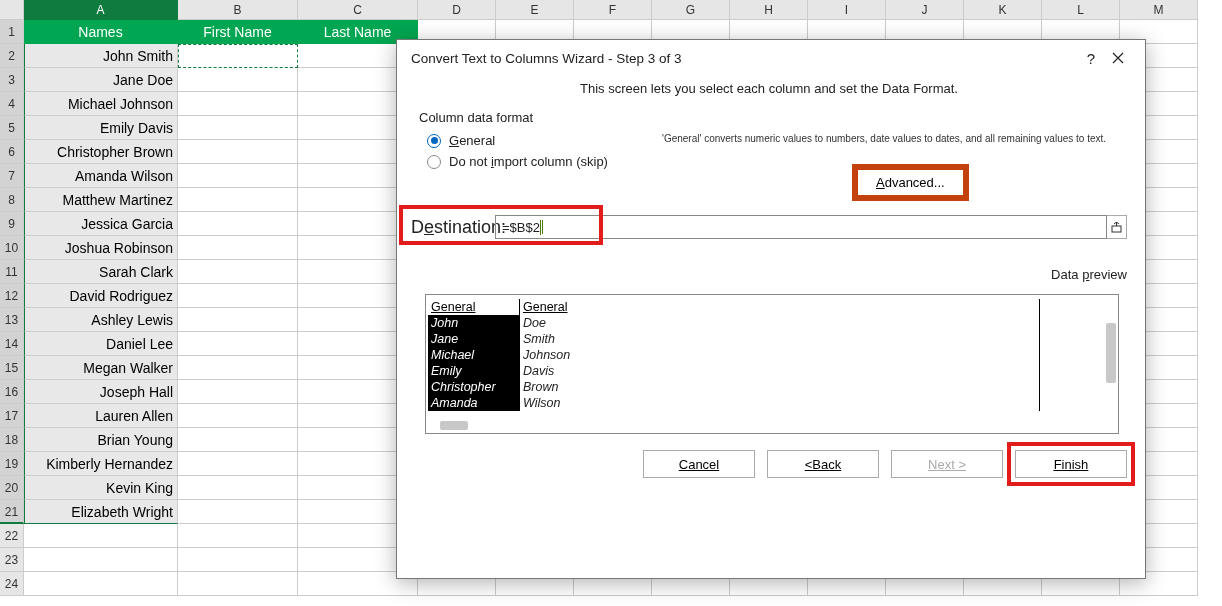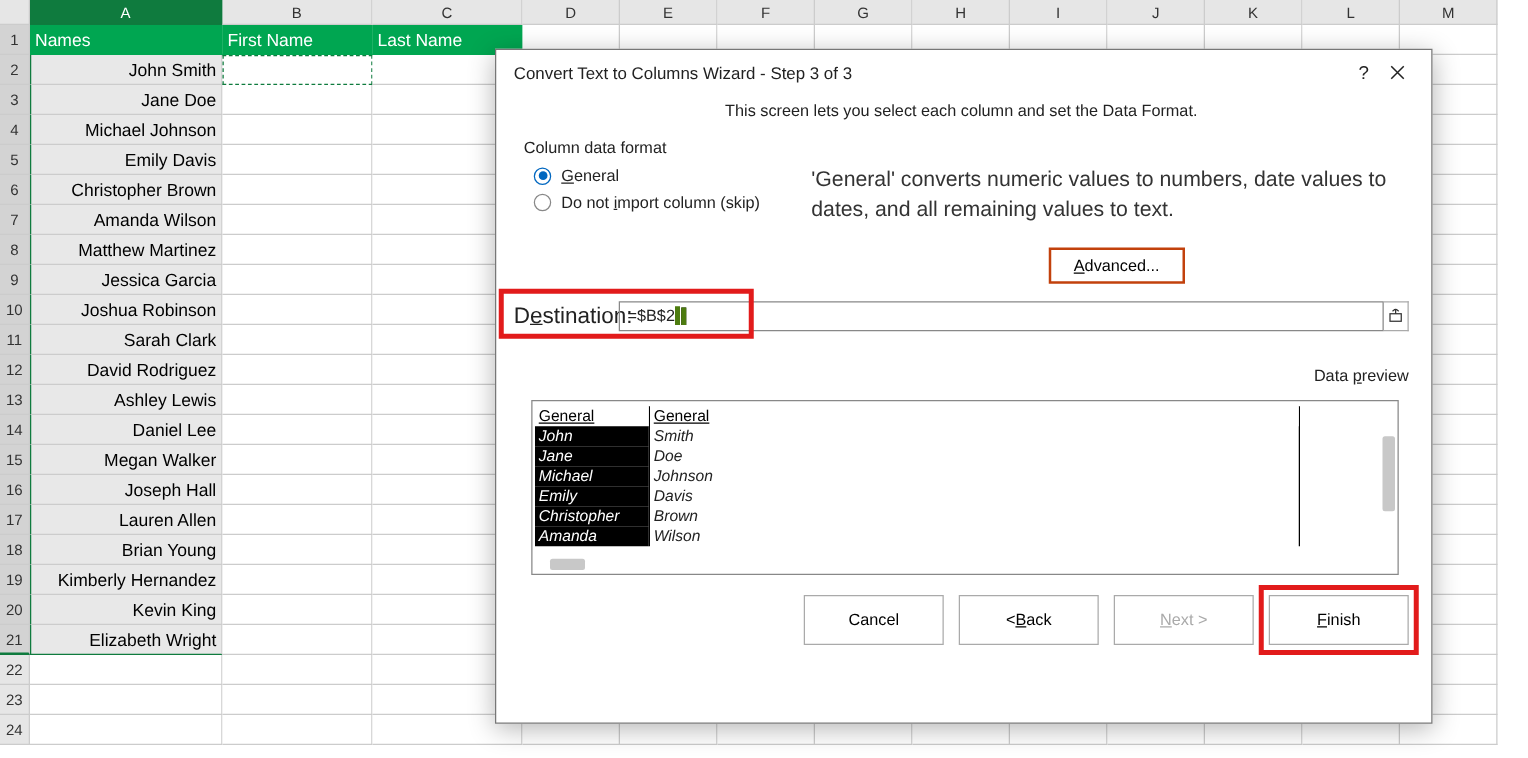--- a/index.html
+++ b/index.html
@@ -9,77 +9,77 @@
 .sheet { position: absolute; top: 0; left: 0; width: 1222px; }
 .col-headers { display: flex; }
 .corner { width: 24px; height: 20px; border: 1px solid #ccc; background: #e6e6e6; border-top: none; border-left: none; }
 .col-h { height: 20px; border: 1px solid #ccc; border-top: none; border-left: none; background: #e6e6e6; text-align: center; font-size: 12px; line-height: 20px; color: #333; }
 .col-h.sel { background: #0f7b3e; color: #fff; border-color: #0f7b3e; }
 .rows { }
 .row { display: flex; }
 .row-h { width: 24px; height: 24px; border: 1px solid #ccc; border-left: none; border-top: none; background: #e6e6e6; text-align: center; font-size: 12px; line-height: 24px; color: #333; }
 .row-h.sel { background: #d3d3d3; }
 .cell { height: 24px; border: 1px solid #ccc; border-top: none; border-left: none; padding: 0 4px; font-size: 14px; line-height: 24px; background: #fff; overflow: hidden; white-space: nowrap; }
-.cell.hdr { background: #00a651; color: #fff; font-weight: 400; border-color: #00a651; }
+.cell.hdr { background: #00a651; color: #fff; font-weight: 400; border-color: #00a651; text-align: center; }
 .cell.selrange { background: #e8e8e8; }
 .col-A { width: 154px; }
 .col-B { width: 120px; }
 .col-C { width: 120px; }
 .col-D, .col-E, .col-F, .col-G, .col-H, .col-I, .col-J, .col-K, .col-L, .col-M { width: 78px; }
 .marching { border: 1.5px dashed #0f7b3e !important; }
 
 .row-h.row21 { border-bottom: 2px solid #0f7b3e; }
 .cell.borderbot { border-bottom: 1.5px solid #0f7b3e; }
 .col-A.selcol { border-left: 1.5px solid #0f7b3e; text-align: right; }
 
 
 .dialog { position: absolute; top: 39px; left: 396px; width: 750px; height: 540px; background: #fff; border: 1px solid #777; box-shadow: 0 4px 20px rgba(0,0,0,0.3); }
 .dlg-title { display: flex; align-items: center; padding: 10px 12px 8px 14px; }
 .dlg-title-text { flex: 1; font-size: 13.5px; color: #222; }
 .dlg-help { width: 24px; text-align: center; font-size: 15px; color: #222; cursor: pointer; }
 .dlg-close { width: 30px; text-align: center; font-size: 14px; color: #222; cursor: pointer; }
 .dlg-body { padding: 6px 18px 0 14px; font-size: 13px; color: #222; }
 .dlg-desc { margin-bottom: 14px; font-size: 13px; text-align: center; }
-.dlg-cols { display: flex; }
+.dlg-cols { display: flex; gap: 13px; }
 .col-left { width: 230px; padding-left: 8px; }
 .col-right { flex: 1; padding: 22px 0 0 8px; }
 .grp-label { margin-bottom: 8px; font-size: 13px; }
 .radio-row { display: flex; align-items: center; margin: 6px 0 6px 8px; font-size: 13px; gap: 8px; }
 .radio { width: 14px; height: 14px; border: 1px solid #888; border-radius: 50%; display: inline-flex; align-items: center; justify-content: center; }
 .radio.sel { border-color: #0067c0; }
 .radio.sel::after { content: ""; width: 7px; height: 7px; background: #0067c0; border-radius: 50%; }
 .radio-label u { text-decoration: underline; }
 .date-select { margin-left: 8px; width: 110px; height: 24px; border: 1px solid #aaa; display: inline-flex; align-items: center; padding: 0 6px; font-size: 13px; color: #888; position: relative; }
 .date-select::after { content: ""; position: absolute; right: 6px; top: 9px; border-left: 4px solid transparent; border-right: 4px solid transparent; border-top: 5px solid #888; }
-.gen-desc { font-size: 17px; color: #333; line-height: 1.4; }
-.adv-btn { margin-top: 18px; margin-left: 190px; border: 2px solid #c2410c; background: #fff; padding: 5px 18px; font-size: 13px; cursor: pointer; }
+.gen-desc { font-size: 10px; color: #333; line-height: 1.4; }
+.adv-btn { margin-top: 18px; margin-left: 190px; border: 6px solid #c2410c; background: #fff; padding: 5px 18px; font-size: 13px; cursor: pointer; }
 
 .dest-row { display: flex; align-items: center; margin: 14px 0 0 0; position: relative; }
 .dest-highlight { position: absolute; left: -12px; top: -10px; width: 204px; height: 40px; border: 4px solid #e21b1b; pointer-events: none; }
 .dest-label { width: 84px; font-size: 18px; }
 .dest-input { flex: 1; height: 24px; border: 1px solid #888; padding: 0 6px; font-size: 13px; display: flex; align-items: center; }
-.dest-input span { border-right: 4px solid #4d7c0f; padding-right: 0; animation: none; } 
+.dest-input span { border-right: 1px solid #4d7c0f; padding-right: 0; animation: none; } 
 .dest-caret { display:inline-block; width:1px; background:#000; height:14px; margin-left:1px; }
 .dest-picker { width: 20px; height: 24px; border: 1px solid #aaa; border-left: none; display: flex; align-items: center; justify-content: center; cursor: pointer; }
 .dest-picker svg { width: 11px; height: 11px; }
 
 .preview-label { margin: 28px 0 12px 8px; font-size: 13px; text-align: right; }
 .preview-box { margin: 0 8px 0 14px; border: 1px solid #888; padding: 4px 2px 18px 2px; position: relative; height: 140px; }
 .preview-inner { display: flex; font-family: "Courier New", monospace; font-size: 12.5px; line-height: 16px; }
 .pv-col { border-right: 1px solid #000; }
 .pv-hd { background: #fff; color: #000; padding: 0 3px; border-bottom: none; }
 .pv-cell { padding: 0 3px; font-style: italic; }
 .pv-col.first .pv-cell { background: #000; color: #fff; }
 .pv-col.first { width: 92px; }
 .pv-col.second { width: 520px; }
 .pv-scroll-v { position: absolute; right: 2px; top: 28px; width: 10px; height: 60px; background: #c8c8c8; border-radius: 2px; }
 .pv-scroll-h { position: absolute; left: 14px; bottom: 3px; width: 28px; height: 9px; background: #c8c8c8; border-radius: 2px; }
 
 .dlg-buttons { display: flex; gap: 12px; justify-content: flex-end; padding: 16px 18px 16px 0; }
-.btn { width: 112px; height: 40px; border: 1px solid #aaa; background: #fff; font-size: 13px; cursor: pointer; display: flex; align-items: center; justify-content: center; }
+.btn { width: 112px; height: 28px; border: 1px solid #aaa; background: #fff; font-size: 13px; cursor: pointer; display: flex; align-items: center; justify-content: center; text-decoration: underline; }
 .btn.disabled { color: #aaa; }
 .btn u { text-decoration: underline; }
 .finish-wrap { position: relative; }
 .finish-highlight { position: absolute; left: -8px; top: -8px; right: -8px; bottom: -8px; border: 4px solid #e21b1b; pointer-events: none; }
 </style>
 </head>
 <body>
 
 <div class="sheet">
   <div class="col-headers">
@@ -540,22 +540,22 @@
             <div class="pv-hd" style="text-decoration: underline;">General</div>
             <div class="pv-cell">John</div>
             <div class="pv-cell">Jane</div>
             <div class="pv-cell">Michael</div>
             <div class="pv-cell">Emily</div>
             <div class="pv-cell">Christopher</div>
             <div class="pv-cell">Amanda</div>
           </div>
           <div class="pv-col second">
             <div class="pv-hd" style="text-decoration: underline;">General</div>
+            <div class="pv-cell">Doe</div>
             <div class="pv-cell">Smith</div>
-            <div class="pv-cell">Doe</div>
             <div class="pv-cell">Johnson</div>
             <div class="pv-cell">Davis</div>
             <div class="pv-cell">Brown</div>
             <div class="pv-cell">Wilson</div>
           </div>
         </div>
       <div class="pv-scroll-v"></div>
       <div class="pv-scroll-h"></div>
     </div>
   </div>

